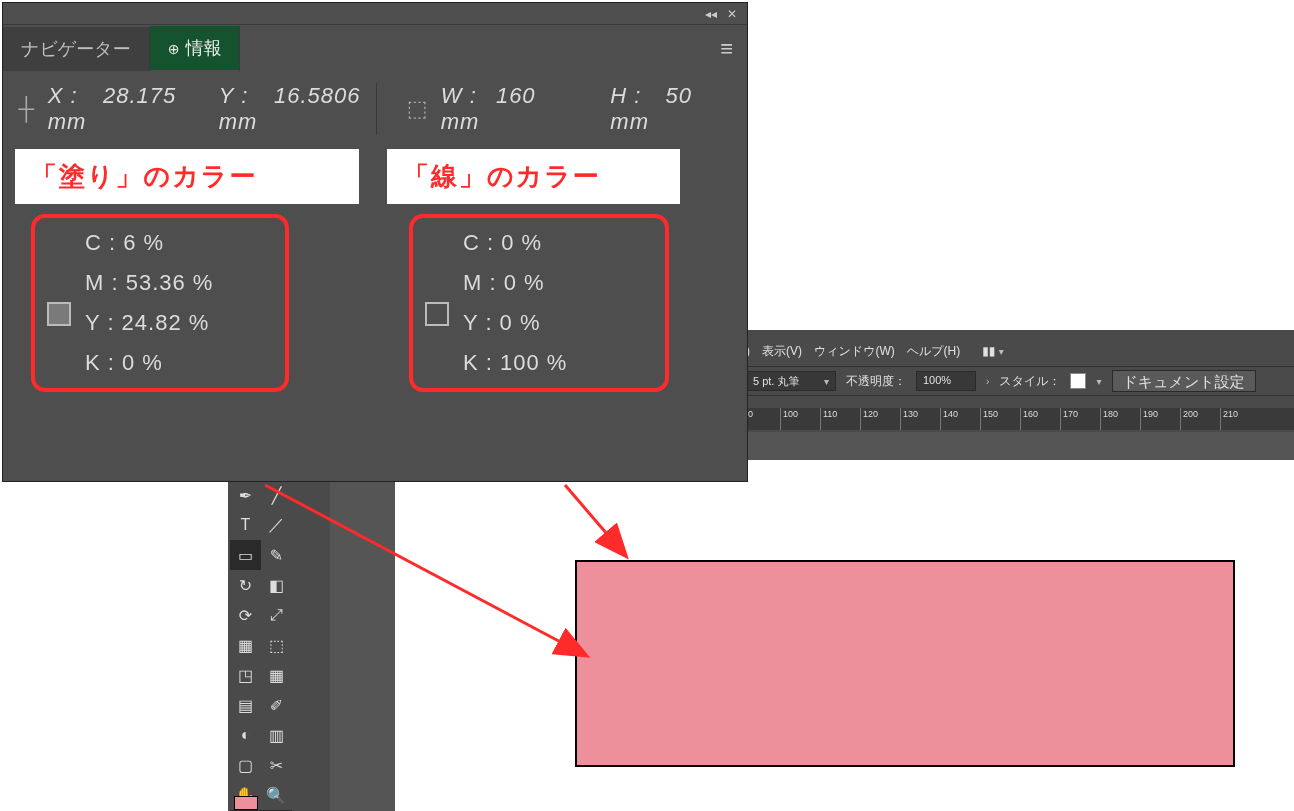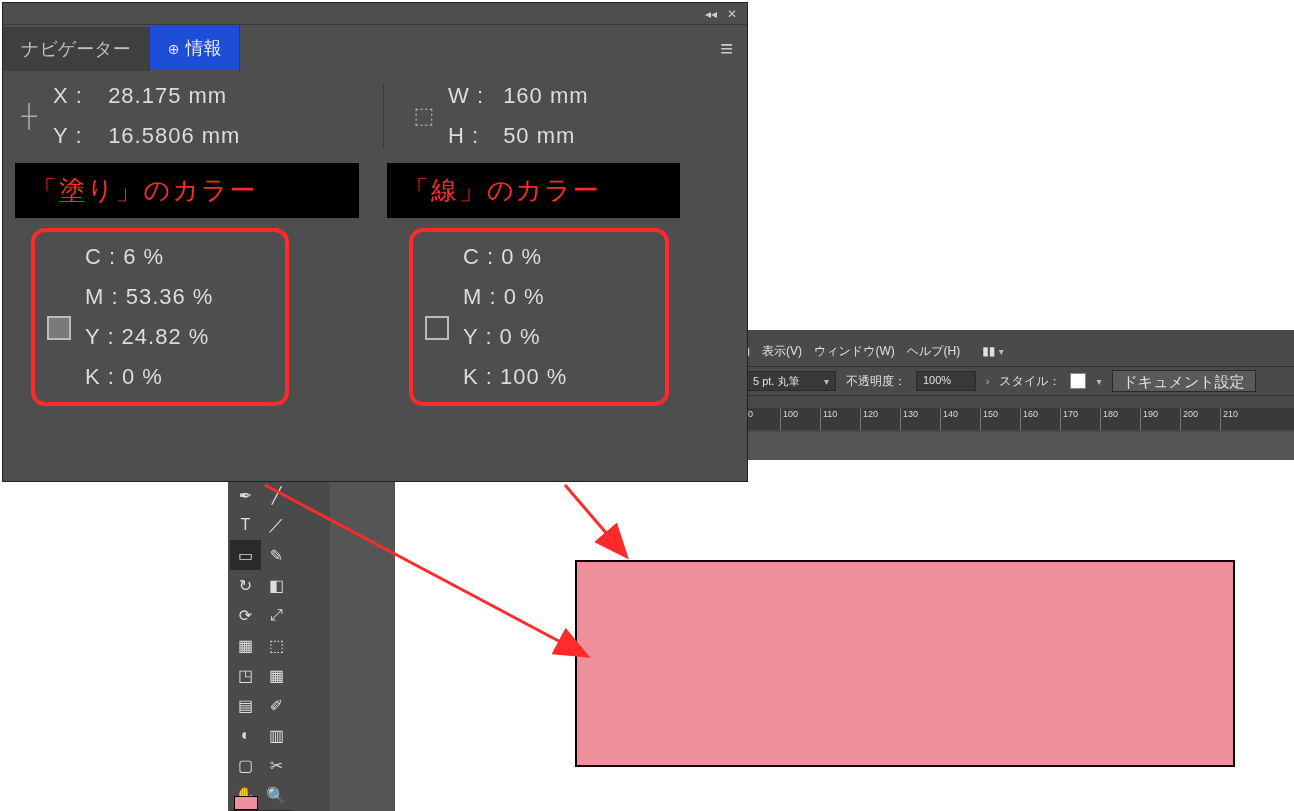--- a/index.html
+++ b/index.html
@@ -200,21 +200,21 @@
     text-align: right;
   }
   .tab {
     padding: 10px 18px;
     font-size: 18px;
     color: #bfbfbf;
     background: #4e4e4e;
     border-right: 1px solid #3a3a3a;
   }
   .tab.active {
-    background: #1d4ed8;
+    background: #14532d;
     color: #eaeaea;
     border-bottom: 2px solid #4e4e4e;
   }
   .tab.inactive { background: #3f3f3f; }
   .tab .link-icon { margin-right: 6px; font-size: 14px; }
   .menu-burger {
     margin-left: auto;
     margin-right: 14px;
     color: #ccc;
     font-size: 22px;
@@ -230,37 +230,37 @@
     align-items: center;
     gap: 10px;
   }
   .pos-col.left { width: 360px; }
   .pos-col.right { padding-left: 18px; }
   .pos-icon {
     width: 28px; height: 28px;
     display: flex; align-items: center; justify-content: center;
     color: #aaa; font-size: 22px;
   }
-  .pos-lines { display: flex; flex-direction: column; gap: 14px; }
+  .pos-lines { display: flex; flex-direction: row; gap: 32px; font-style: italic; }
   .pos-line { font-size: 22px; letter-spacing: 1px; }
   .pos-label { display: inline-block; width: 48px; }
   .sect-sep {
     width: 1px; background: #3a3a3a; margin: 0 8px;
   }
 
   
   .labels-row {
     display: flex;
     margin-top: 6px;
   }
   .label-box {
-    background: #000000;
+    background: #ffffff;
     color: #ff2a2a;
     font-size: 26px;
-    font-weight: 400;
+    font-weight: 700;
     padding: 10px 16px;
     letter-spacing: 2px;
   }
   .label-box.left { margin-left: 12px; width: 344px; }
   .label-box.right { margin-left: 28px; width: 293px; }
 
   
   .cmyk-row {
     display: flex;
     margin-top: 10px;

